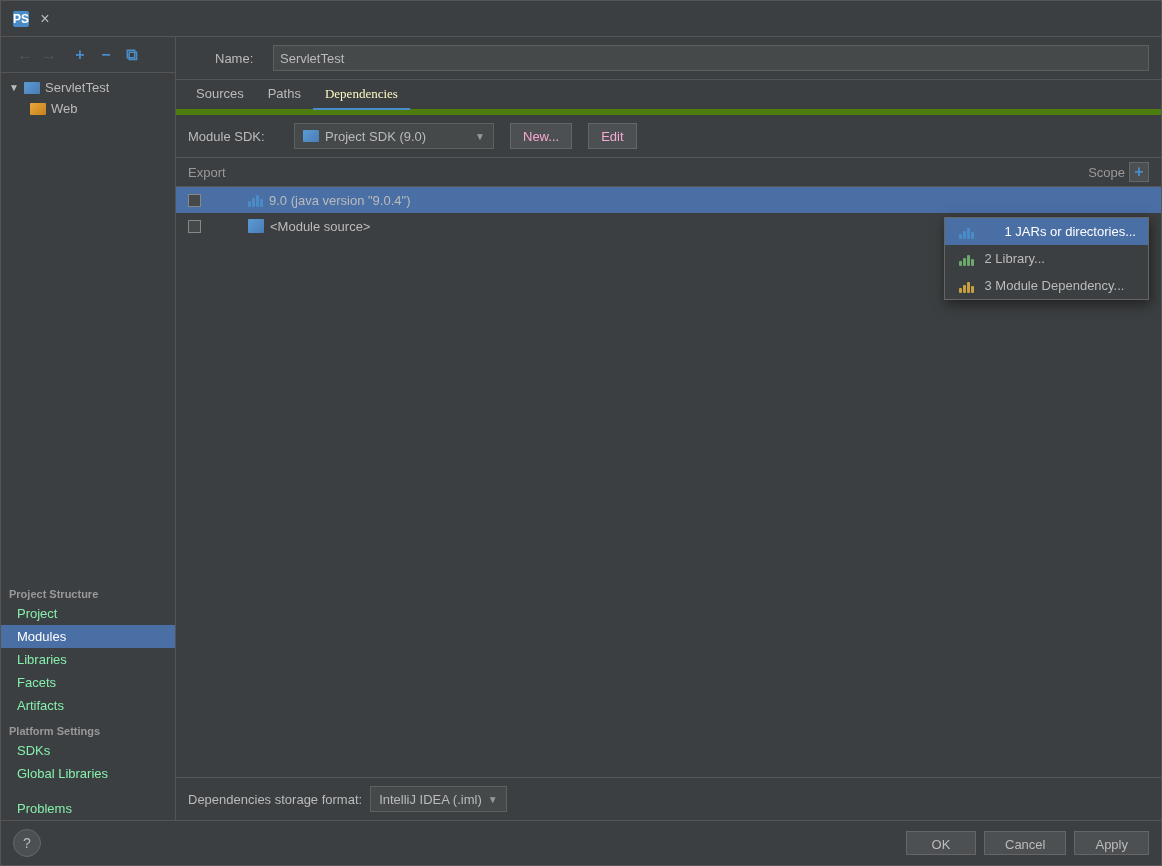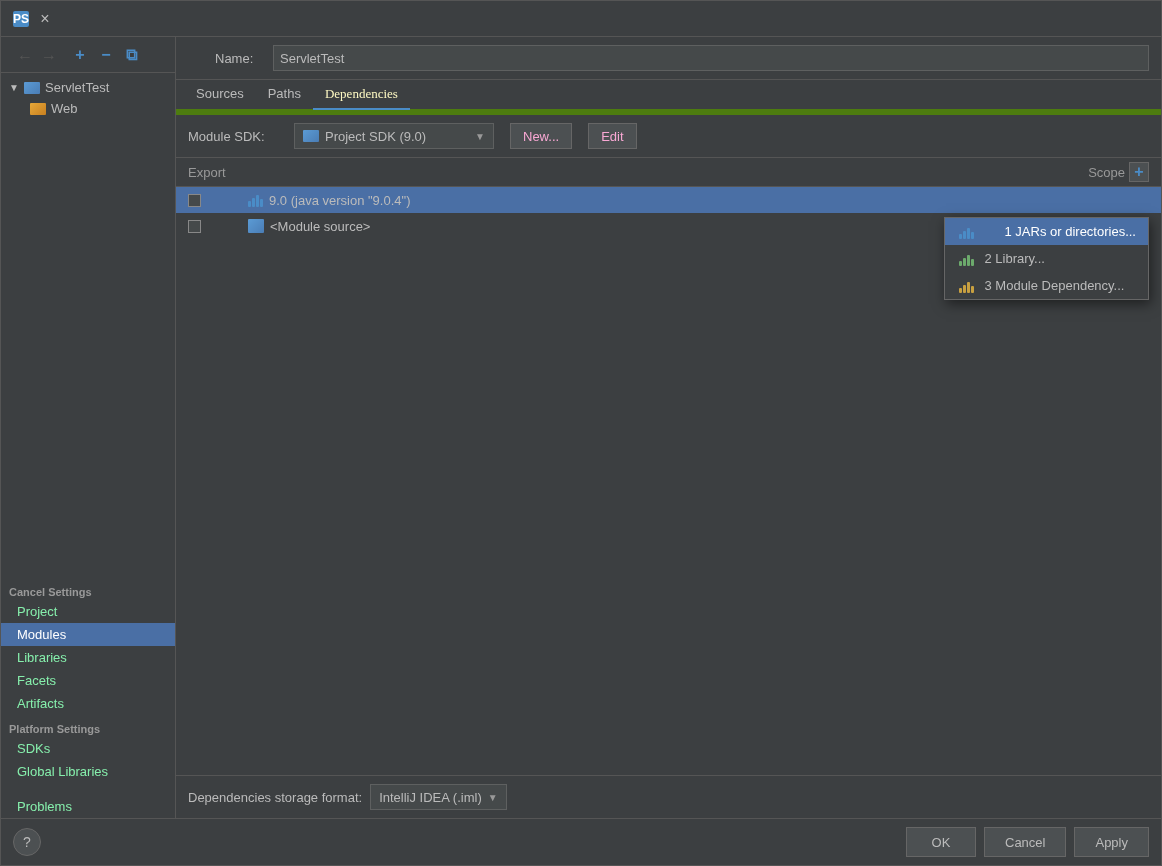--- a/index.html
+++ b/index.html
@@ -439,21 +439,21 @@
       gap: 8px;
       background: #3c3f41;
       flex-shrink: 0;
     }
 
     .footer-btn {
       background: #4c5052;
       border: 1px solid #666;
       color: #bbbbbb;
       padding: 5px 20px;
-      height: 30px;
+      height: 24px;
       cursor: pointer;
       min-width: 70px;
     }
 
     .help-btn {
       width: 28px;
       height: 28px;
       border-radius: 50%;
       background: #4c5052;
       border: 1px solid #666;
@@ -574,21 +574,21 @@
         </div>
         <div class="tree-item" style="padding-left: 28px;">
           <span class="item-icon">
             <div class="icon-web"></div>
           </span>
           <span>Web</span>
         </div>
       </div>
 
       <div>
-        <div class="sidebar-section-label">Cancel Settings</div>
+        <div class="sidebar-section-label">Project Structure</div>
         <div class="sidebar-flat-item">Project</div>
         <div class="sidebar-flat-item selected">Modules</div>
         <div class="sidebar-flat-item">Libraries</div>
         <div class="sidebar-flat-item">Facets</div>
         <div class="sidebar-flat-item">Artifacts</div>
       </div>
 
       <div>
         <div class="sidebar-section-label">Platform Settings</div>
         <div class="sidebar-flat-item">SDKs</div>

